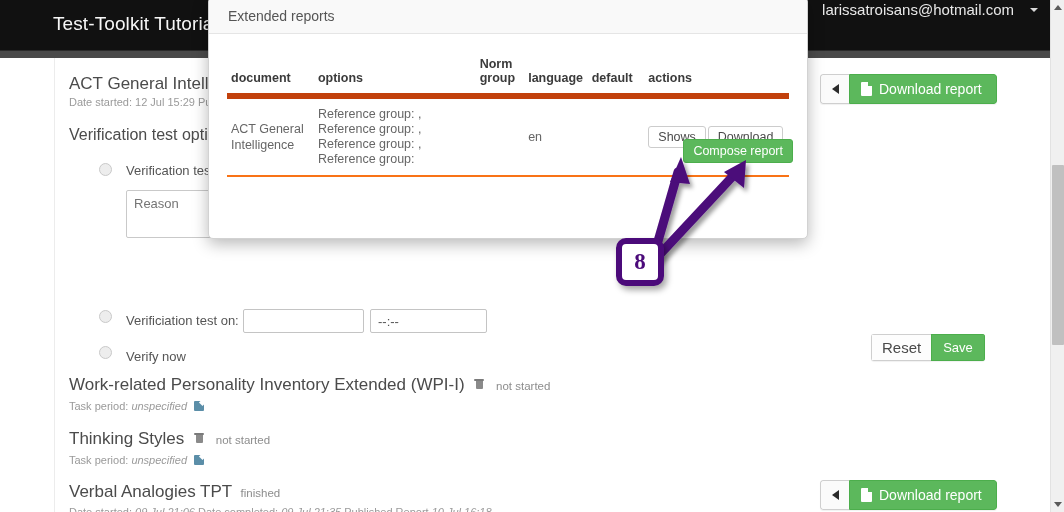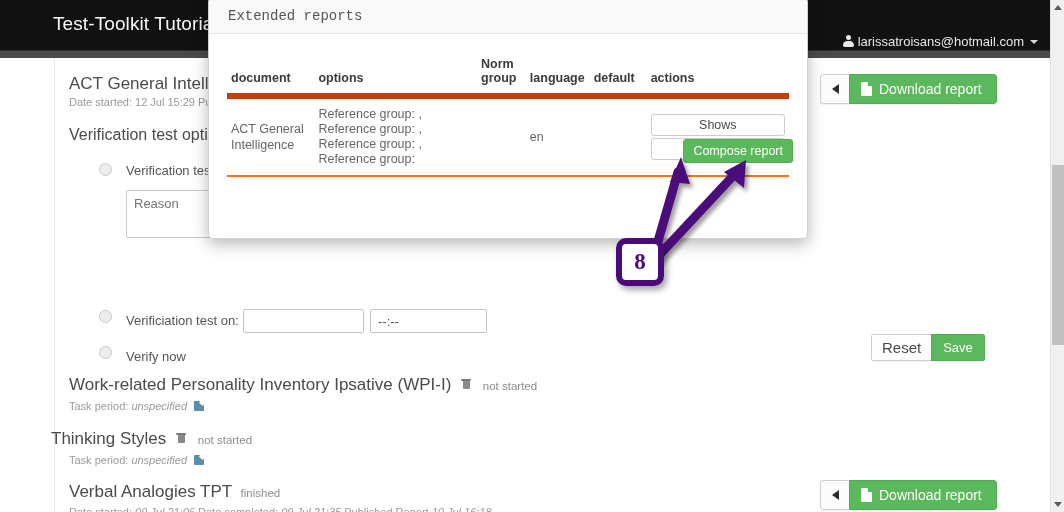--- a/index.html
+++ b/index.html
@@ -30,27 +30,27 @@
   .navbar-brand {
     position: absolute;
     left: 53px; top: 13px;
     color: #f7f7f7;
     font-size: 19px;
     letter-spacing: 0.1px;
     white-space: nowrap;
   }
   .navbar-user {
     position: absolute;
-    right: 12px; top: 34px;
+    right: 12px; top: 1px;
     color: #e8e8e8;
-    font-size: 13px;
+    font-size: 15px;
     white-space: nowrap;
     display: flex;
     align-items: center;
-    gap: 4px;
+    gap: 14px;
   }
   .user-icon { display: inline-block; width: 11px; height: 13px; position: relative; }
   .user-icon::before {
     content: ""; position: absolute; left: 3px; top: 0;
     width: 5px; height: 5px; border-radius: 50%; background: #e8e8e8;
   }
   .user-icon::after {
     content: ""; position: absolute; left: 0px; top: 6px;
     width: 11px; height: 6px; border-radius: 5px 5px 2px 2px; background: #e8e8e8;
   }
@@ -269,21 +269,20 @@
   .modal-header {
     height: 36px;
     background: #f9f9f9;
     border-bottom: 1px solid #e5e5e5;
     display: flex; align-items: center;
     padding-left: 19px;
   }
   .modal-title {
     font-size: 14px;
     color: #555555;
-    font-family: Liberation Mono, monospace;
   }
   .modal-body { position: relative; padding: 18px 18px 0 18px; }
 
   table.reports { width: 100%; border-collapse: collapse; }
   table.reports th {
     font-size: 12.5px;
     color: #3b3b3b;
     text-align: left;
     font-weight: bold;
     padding: 5px 4px 8px 4px;
@@ -298,21 +297,21 @@
     border-bottom: 2px solid #f97316;
   }
   .col-doc  { width: 86px; }
   .col-opt  { width: 160px; }
   .col-norm { width: 48px; }
   .col-lang { width: 62px; }
   .col-def  { width: 56px; }
   .col-act  { width: 140px; margin-left: 16px; }
   .opt-line { line-height: 15px; white-space: nowrap; }
   .doc-cell { line-height: 16px; }
-  .act-btns { display: flex; gap: 2px; flex-direction: column; }
+  .act-btns { display: flex; gap: 2px; }
   .btn-sm {
     border: 1px solid #cccccc;
     background: #ffffff;
     color: #4a4a4a;
     font-size: 12.5px;
     border-radius: 3px;
     padding: 3px 9px;
     cursor: pointer;
     font-family: "Liberation Sans", sans-serif;
   }
@@ -425,31 +424,31 @@
 
     <div class="radio-dot" style="left:99px; top:288px;"></div>
     <div class="radio-label" style="left:126px; top:291px;">Verify now</div>
 
     <div class="rs-group" style="left:871px; top:276px;">
       <button class="rs-reset">Reset</button>
       <button class="rs-save">Save</button>
     </div>
 
     <div class="test-title" style="left:69px; top:317px;">
-      <span>Work-related Personality Inventory Ipsative (WPI-I)</span>
+      <span>Work-related Personality Inventory Extended (WPI-I)</span>
       <span class="trash-icon"></span>
       <span class="status-tag">not started</span>
     </div>
     <div class="test-sub" style="left:69px; top:342px;">
       <span>Task period:</span>
       <i>unspecified</i>
       <span class="edit-icon"></span>
     </div>
 
-    <div class="test-title" style="left:51px; top:371px;text-align:right;">
+    <div class="test-title" style="left:69px; top:371px;text-align:right;">
       <span>Thinking Styles</span>
       <span class="trash-icon"></span>
       <span class="status-tag">not started</span>
     </div>
     <div class="test-sub" style="left:69px; top:396px;">
       <span>Task period:</span>
       <i>unspecified</i>
       <span class="edit-icon"></span>
     </div>
 

